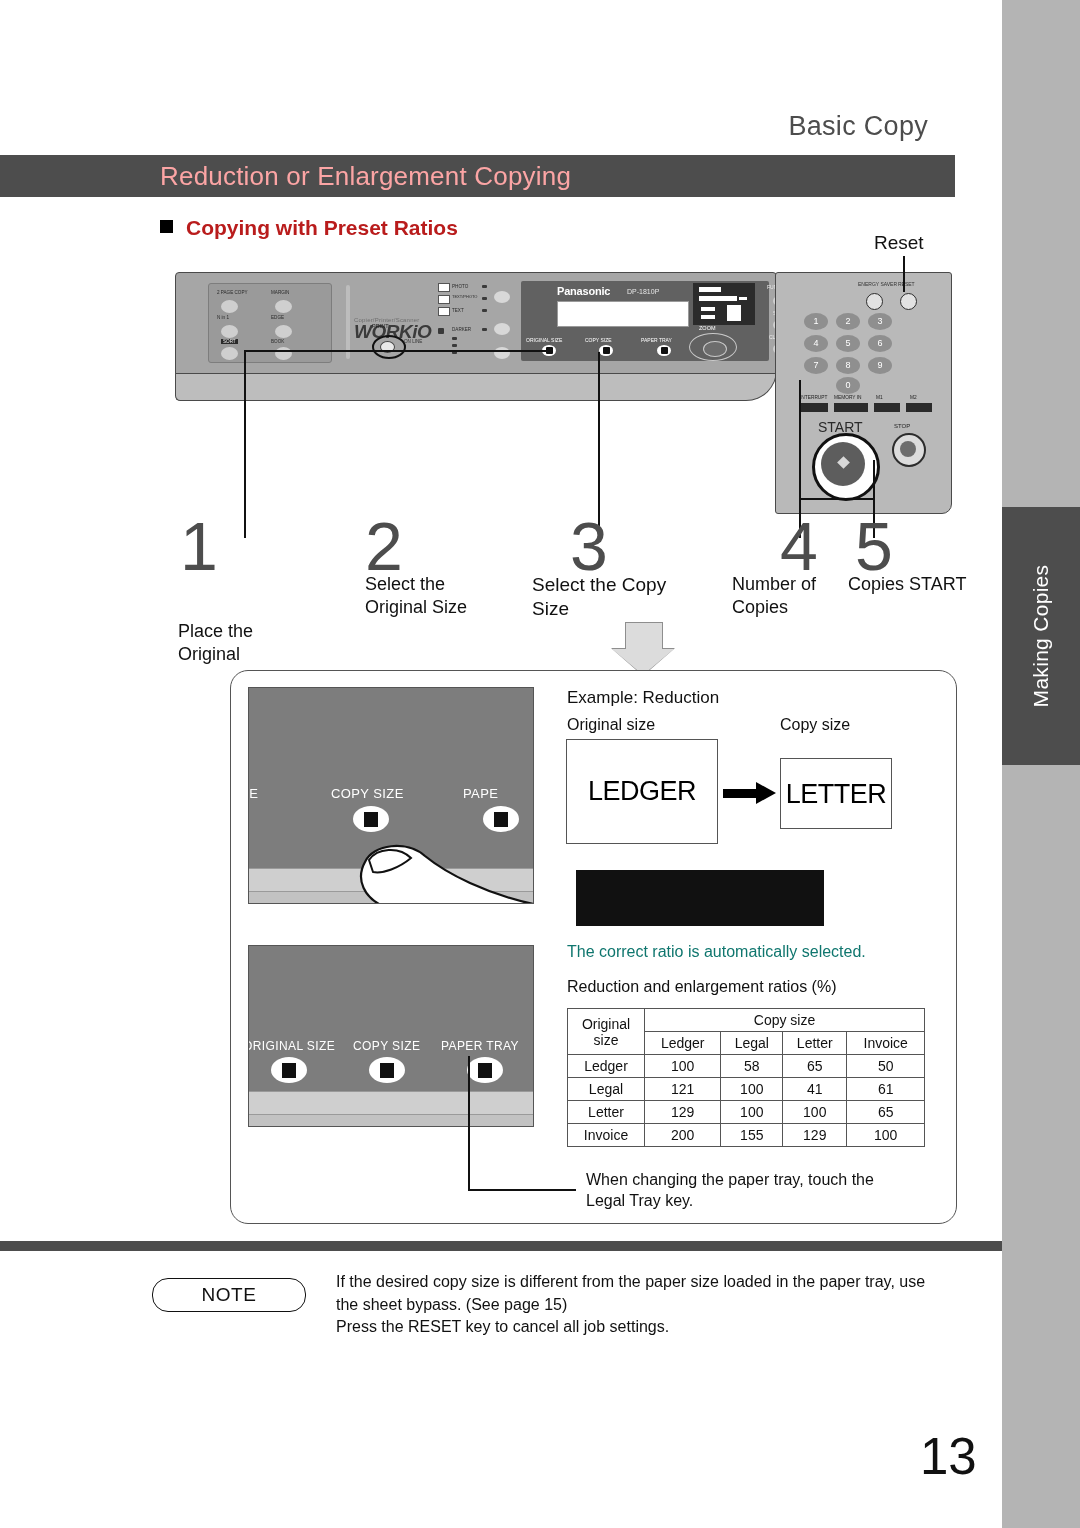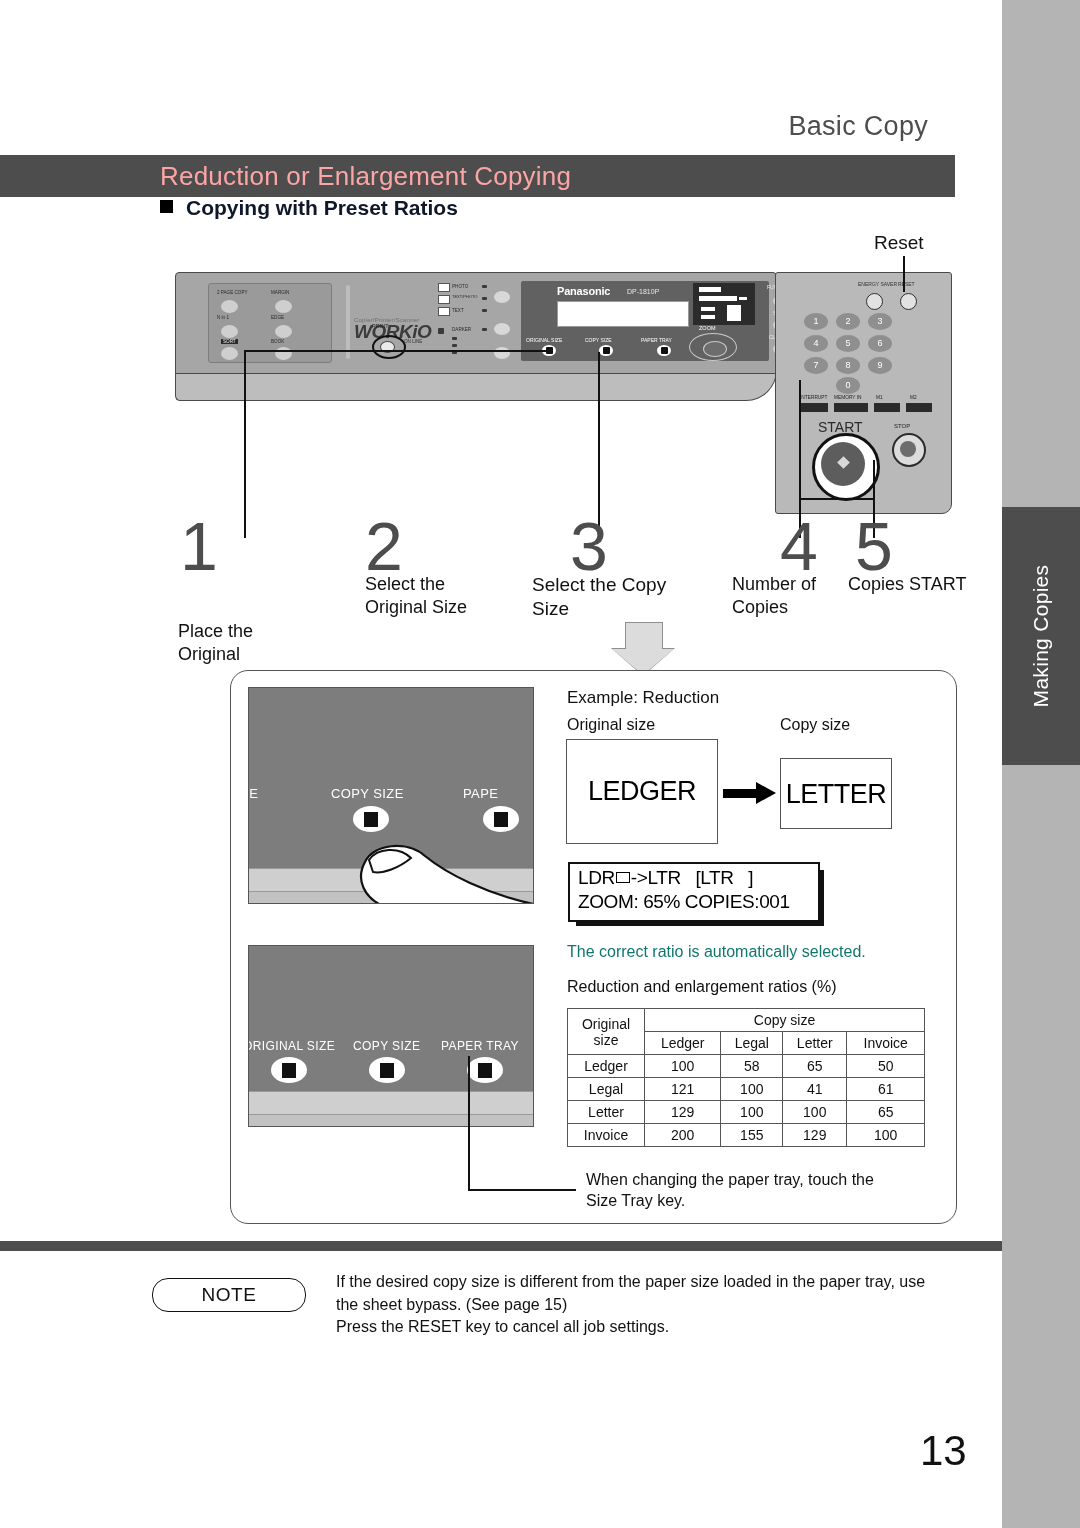--- a/index.html
+++ b/index.html
@@ -20,21 +20,21 @@
     display:block;position:absolute;left:50%;top:50%;
     transform:translate(-50%,-50%) rotate(-90deg);
     white-space:nowrap;color:#fff;font-size:21px;letter-spacing:.3px;
   }
 
   
   .basic-copy{position:absolute;right:152px;top:111px;font-size:27px;color:#4d4d4d;letter-spacing:.3px;}
   .title-bar{position:absolute;left:0;top:155px;width:955px;height:42px;background:#4d4d4d;}
   .title-bar span{position:absolute;left:160px;top:6px;color:#fca5a5;font-size:26px;letter-spacing:.2px;}
 
-  .section-head{position:absolute;left:160px;top:196px;font-size:21px;font-weight:bold;color:#0f172a;}
+  .section-head{position:absolute;left:160px;top:216px;font-size:21px;font-weight:bold;color:#b91c1c;}
   .section-head .sq{display:inline-block;width:13px;height:13px;background:#000;margin-right:13px;vertical-align:2px;}
 
   
   .panel-wrap{position:absolute;left:175px;top:272px;width:775px;height:240px;}
   .panel-body{
     position:absolute;left:0;top:0;width:600px;height:100px;background:#a6a6a6;
     border:1.5px solid #4a4a4a;border-radius:4px 4px 0 0;
   }
   .panel-skirt{
     position:absolute;left:0;top:98px;width:600px;height:30px;background:#bdbdbd;
@@ -161,21 +161,21 @@
 
   
   .bottom-rule{position:absolute;left:0;top:1241px;width:1002px;height:10px;background:#4d4d4d;}
   .note-pill{
     position:absolute;left:152px;top:1278px;width:152px;height:32px;
     border:1.8px solid #111;border-radius:16px;background:#fff;
     font-size:19px;text-align:center;line-height:32px;color:#111;letter-spacing:.5px;
   }
   .note-txt{position:absolute;left:336px;top:1271px;width:610px;font-size:16px;line-height:1.42;color:#111;}
 
-  .page-no{position:absolute;left:920px;top:1427px;font-size:42px;color:#111;}
+  .page-no{position:absolute;left:920px;top:1427px;font-size:51px;color:#111;}
 </style>
 </head>
 <body>
 
 <div class="page">
 
   <div class="right-band"></div>
   <div class="side-tab">
     <span>Making Copies</span>
   </div>
@@ -404,24 +404,20 @@
     </div>
   <div class="big-arrow">
       <div class="s"></div>
       <div class="h"></div>
     </div>
   <div class="box-let">
       <span>LETTER</span>
     </div>
 
   <div class="lcdshadow"></div>
-  <div class="lcdbox">
-    <div class="lcdl1"><span>LDR</span><span class="lcd-icon"></span><span>-&gt;LTR</span>&nbsp;&nbsp;&nbsp;<span>[</span><span>LTR</span>&nbsp;&nbsp;&nbsp;<span>]</span></div>
-    <div class="lcdl2">ZOOM: 65% COPIES:001</div>
-  </div>
 
   <div class="ratio-note">The correct ratio is automatically selected.</div>
   <div class="ratio-sub">Reduction and enlargement ratios (%)</div>
 
   <table class="ratios">
     <tbody>
         <tr>
       <td class="c1" rowspan="2">
         <span style="white-space:pre-line;">Original
 size</span>
@@ -459,21 +455,21 @@
       <td>Invoice</td>
       <td>200</td>
       <td>155</td>
       <td>129</td>
       <td>100</td>
     </tr>
   </tbody>
     </table>
 
   <div class="tray-note" style="white-space:pre-line;">When changing the paper tray, touch the
-Size Tray  key.</div>
+Legal Tray  key.</div>
 
   <div class="bottom-rule"></div>
   <div class="note-pill">NOTE</div>
   <div class="note-txt" style="white-space:pre-line;">If the desired copy size is different from the paper size loaded in the paper tray, use the sheet bypass. (See page 15)
 Press the RESET key to cancel all job settings.</div>
 
   <div class="page-no">13</div>
 </div>
 
 </body></html>

